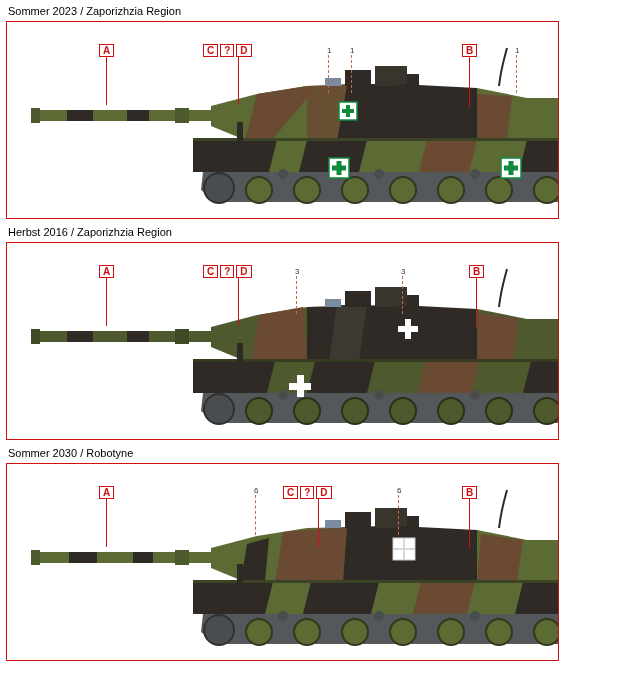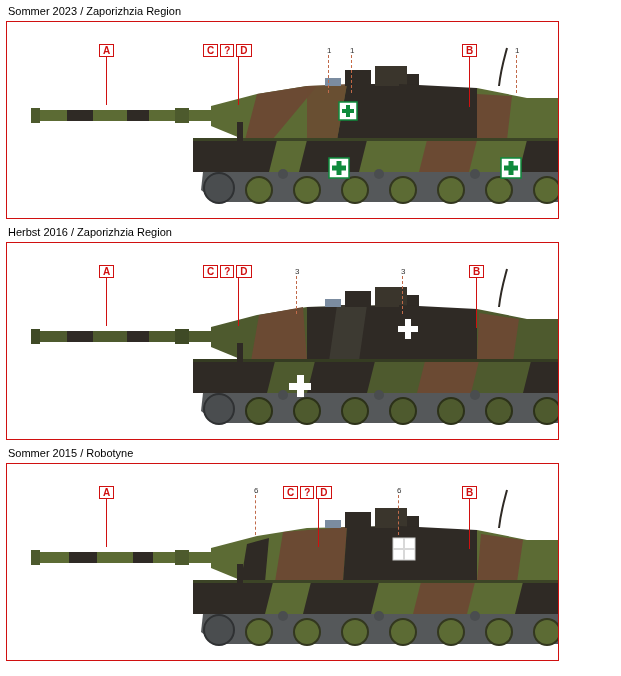--- a/index.html
+++ b/index.html
@@ -216,21 +216,21 @@
         <div class="thin-line" style="height:38px;"></div>
       </div>
       <div class="thin" style="left:394px;top:24px;">
         <div class="thin-num">3</div>
         <div class="thin-line" style="height:38px;"></div>
       </div>
     </div>
   </div>
 
   <div class="panel">
-    <div class="caption">Sommer 2015 / Robotyne</div>
+    <div class="caption">Sommer 2030 / Robotyne</div>
     <div class="frame">
 
       <svg width="605" height="195" viewBox="0 0 605 195">
         <g>
           <rect x="24" y="88" width="180" height="11" fill="#5c6b34"></rect>
           <rect x="62" y="88" width="28" height="11" fill="#2f2a25"></rect>
           <rect x="126" y="88" width="20" height="11" fill="#2f2a25"></rect>
           <rect x="168" y="86" width="14" height="15" fill="#4d5a2d"></rect>
           <rect x="24" y="86" width="9" height="15" fill="#4d5a2d"></rect>
 

